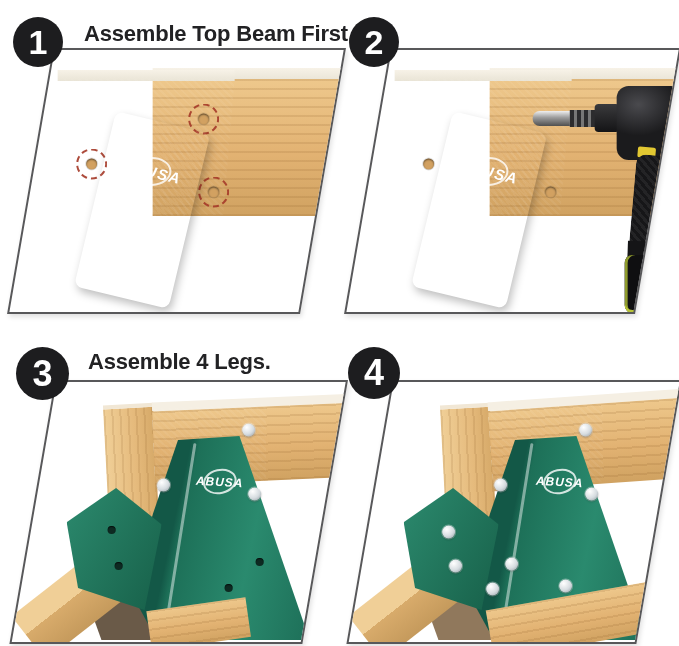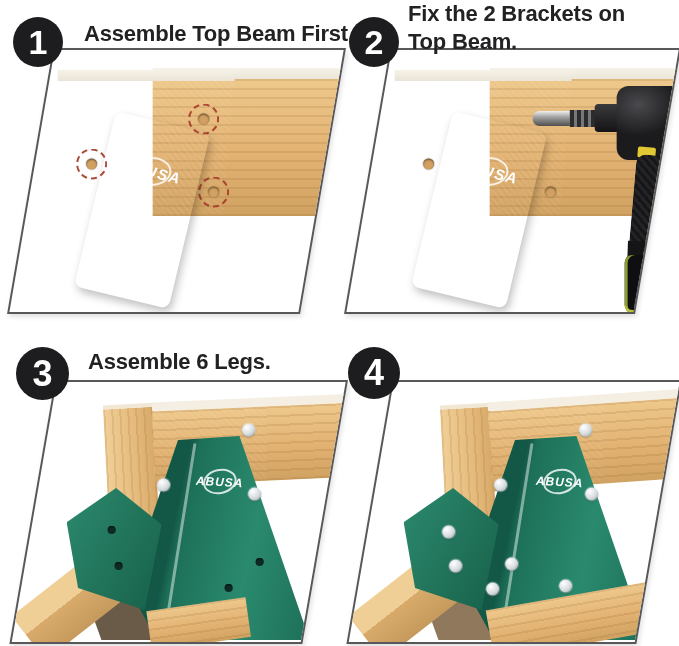--- a/index.html
+++ b/index.html
@@ -74,21 +74,20 @@
       <div class="abs screw-hole ctr" style="left:37px;top:114px;"></div>
       <div class="abs screw-hole ctr" style="left:159px;top:142px;"></div>
       <div class="flap speck" style="left:39px;top:70px;width:97px;height:180px;transform:rotate(13.5deg);">
         <span class="gloss"></span>
         <span class="logo" style="left:50%;top:42px;transform:translateX(-50%);">ABUSA</span>
       </div>
     </div>
   </div>
 
   <div class="badge" style="left:349px;top:17px;width:50px;height:50px;font-size:34px;">2</div>
-  <h2 class="hdr" style="left:408px;top:0px;width:252px;">Fix the 2 Brackets on Top Beam.</h2>
 
   <div class="panel" style="left:390px;top:48px;width:287px;height:262px;">
     <div class="inner">
       <div class="abs topface" style="left:98px;top:18px;width:212px;height:13px;"></div>
       <div class="abs wood-h" style="left:98px;top:29px;width:212px;height:137px;"></div>
       <div class="abs topface" style="left:3px;top:20px;width:177px;height:11px;"></div>
       <div class="abs green speck" style="left:3px;top:29px;width:177px;height:136px;
            clip-path:polygon(0 0,100% 0,93.5% 100%,0 100%);"></div>
       <div class="abs screw-hole ctr" style="left:37px;top:114px;"></div>
       <div class="abs screw-hole ctr" style="left:159px;top:142px;"></div>
@@ -112,21 +111,21 @@
              transform:rotate(5deg);
              background:repeating-linear-gradient(45deg,rgba(255,255,255,.06) 0 3px,rgba(0,0,0,0) 3px 6px),#161618;"></div>
         <div class="abs" style="left:236px;top:192px;width:66px;height:18px;background:#151517;transform:rotate(2deg);"></div>
         <div class="abs" style="left:233px;top:205px;width:78px;height:58px;border-radius:8px;
              background:#0f0f11;box-shadow:inset 0 -3px 0 #b8c437, inset 3px 0 0 #8f9c2e;"></div>
       </div>
     </div>
   </div>
 
   <div class="badge" style="left:16px;top:347px;width:53px;height:53px;font-size:36px;">3</div>
-  <h2 class="hdr nowrap" style="left:88px;top:348px;">Assemble 6 Legs.</h2>
+  <h2 class="hdr nowrap" style="left:88px;top:348px;">Assemble 4 Legs.</h2>
 
   <div class="panel" style="left:55px;top:380px;width:289px;height:260px;">
     <div class="inner">
       <div class="abs" style="left:28px;top:180px;width:168px;height:78px;z-index:1;
            background:var(--shadow-brown,#6a5a48);
            clip-path:polygon(10% 0,60% 10%,100% 52%,100% 100%,10% 100%,0 40%);"></div>
       <div class="abs" style="left:-45px;top:179px;width:160px;height:56px;z-index:2;transform:rotate(-38deg);
            background:linear-gradient(to bottom,#f0cf97 0 42%,#d8ab6b 42%,#c59a5c);"></div>
       <div class="abs wood-v" style="left:50px;top:22px;width:50px;height:140;height:140px;z-index:3;
            transform:rotate(-3deg);border-top:4px solid #f1e7d5;"></div>

